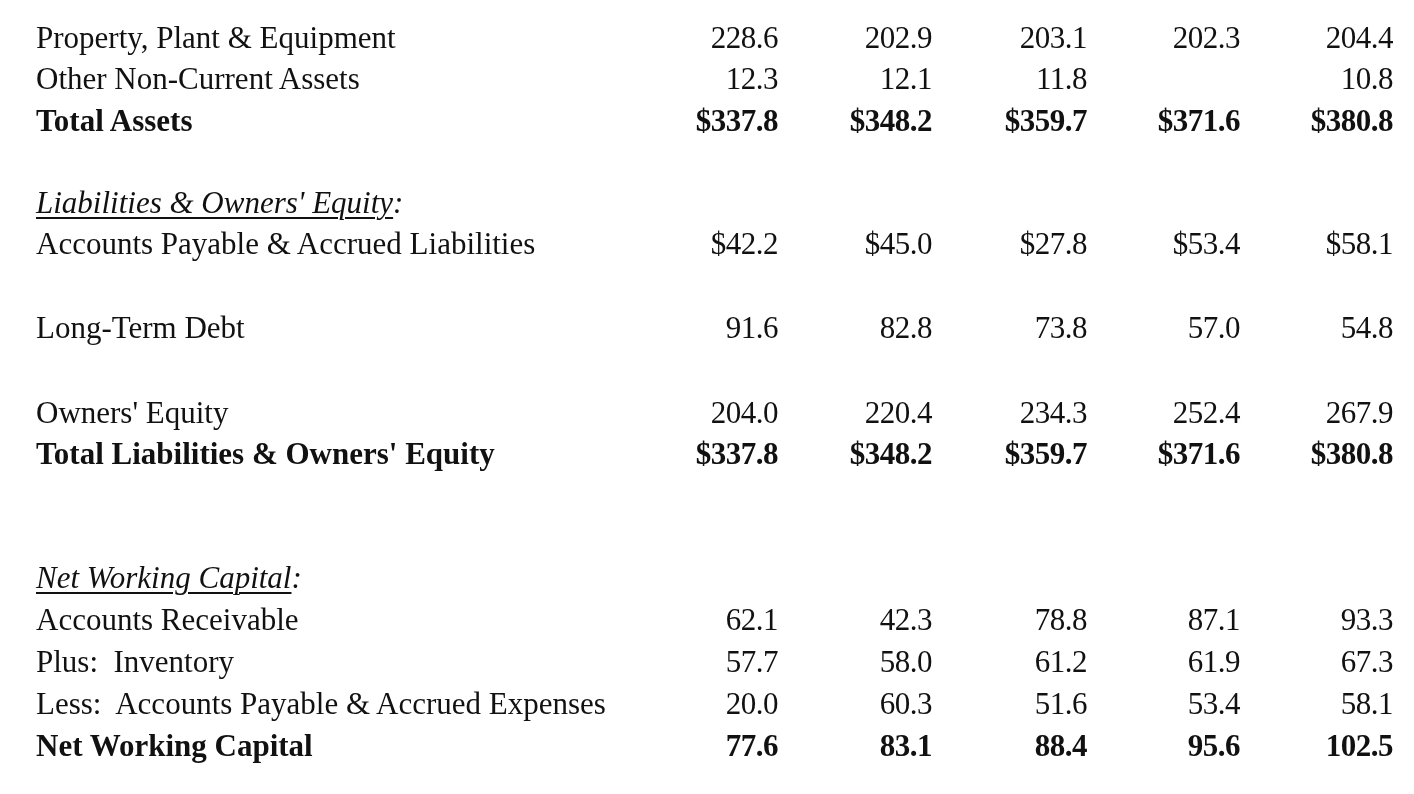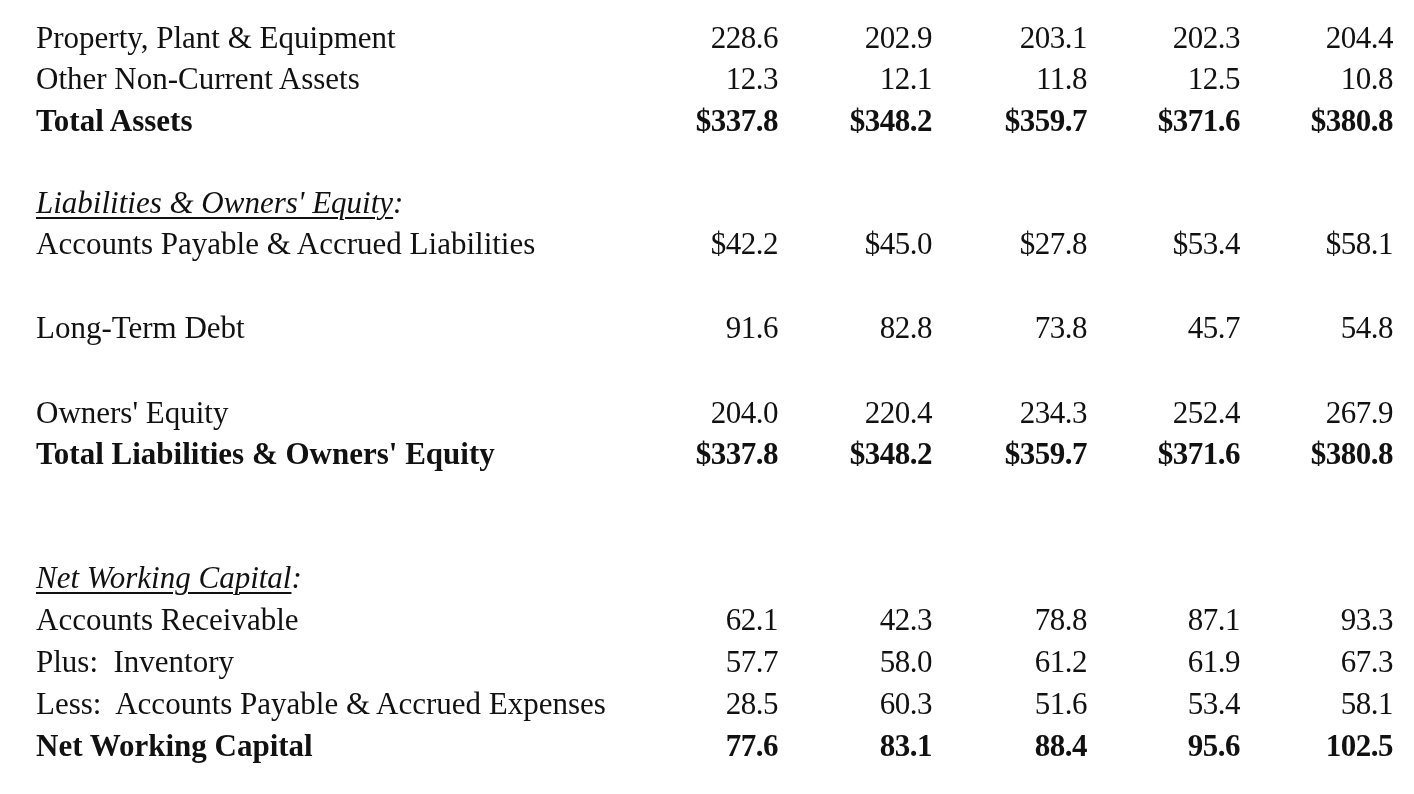--- a/index.html
+++ b/index.html
@@ -39,21 +39,20 @@
   <div class="val c2">203.1</div>
   <div class="val c3">202.3</div>
   <div class="val c4">204.4</div>
 </div>
 
 <div class="row" style="top:58px">
   <div class="label">Other Non-Current Assets</div>
   <div class="val ul c0"><span>12.3</span></div>
   <div class="val ul c1"><span>12.1</span></div>
   <div class="val ul c2"><span>11.8</span></div>
-  <div class="val ul c3"><span>12.5</span></div>
   <div class="val ul c4"><span>10.8</span></div>
 </div>
 
 <div class="row" style="top:100px">
   <div class="label bold">Total Assets</div>
   <div class="val bold c0">$337.8</div>
   <div class="val bold c1">$348.2</div>
   <div class="val bold c2">$359.7</div>
   <div class="val bold c3">$371.6</div>
   <div class="val bold c4">$380.8</div>
@@ -70,21 +69,21 @@
   <div class="val c2">$27.8</div>
   <div class="val c3">$53.4</div>
   <div class="val c4">$58.1</div>
 </div>
 
 <div class="row" style="top:307px">
   <div class="label">Long-Term Debt</div>
   <div class="val c0">91.6</div>
   <div class="val c1">82.8</div>
   <div class="val c2">73.8</div>
-  <div class="val c3">45.7</div>
+  <div class="val c3">57.0</div>
   <div class="val c4">54.8</div>
 </div>
 
 <div class="row" style="top:392px">
   <div class="label">Owners' Equity</div>
   <div class="val ul c0"><span>204.0</span></div>
   <div class="val ul c1"><span>220.4</span></div>
   <div class="val ul c2"><span>234.3</span></div>
   <div class="val ul c3"><span>252.4</span></div>
   <div class="val ul c4"><span>267.9</span></div>
@@ -116,21 +115,21 @@
   <div class="label" style="white-space:pre">Plus:  Inventory</div>
   <div class="val c0">57.7</div>
   <div class="val c1">58.0</div>
   <div class="val c2">61.2</div>
   <div class="val c3">61.9</div>
   <div class="val c4">67.3</div>
 </div>
 
 <div class="row" style="top:683px">
   <div class="label" style="white-space:pre">Less:  Accounts Payable &amp; Accrued Expenses</div>
-  <div class="val ul c0"><span>28.5</span></div>
+  <div class="val ul c0"><span>20.0</span></div>
   <div class="val ul c1"><span>60.3</span></div>
   <div class="val ul c2"><span>51.6</span></div>
   <div class="val ul c3"><span>53.4</span></div>
   <div class="val ul c4"><span>58.1</span></div>
 </div>
 
 <div class="row" style="top:725px">
   <div class="label bold">Net Working Capital</div>
   <div class="val bold c0">77.6</div>
   <div class="val bold c1">83.1</div>

